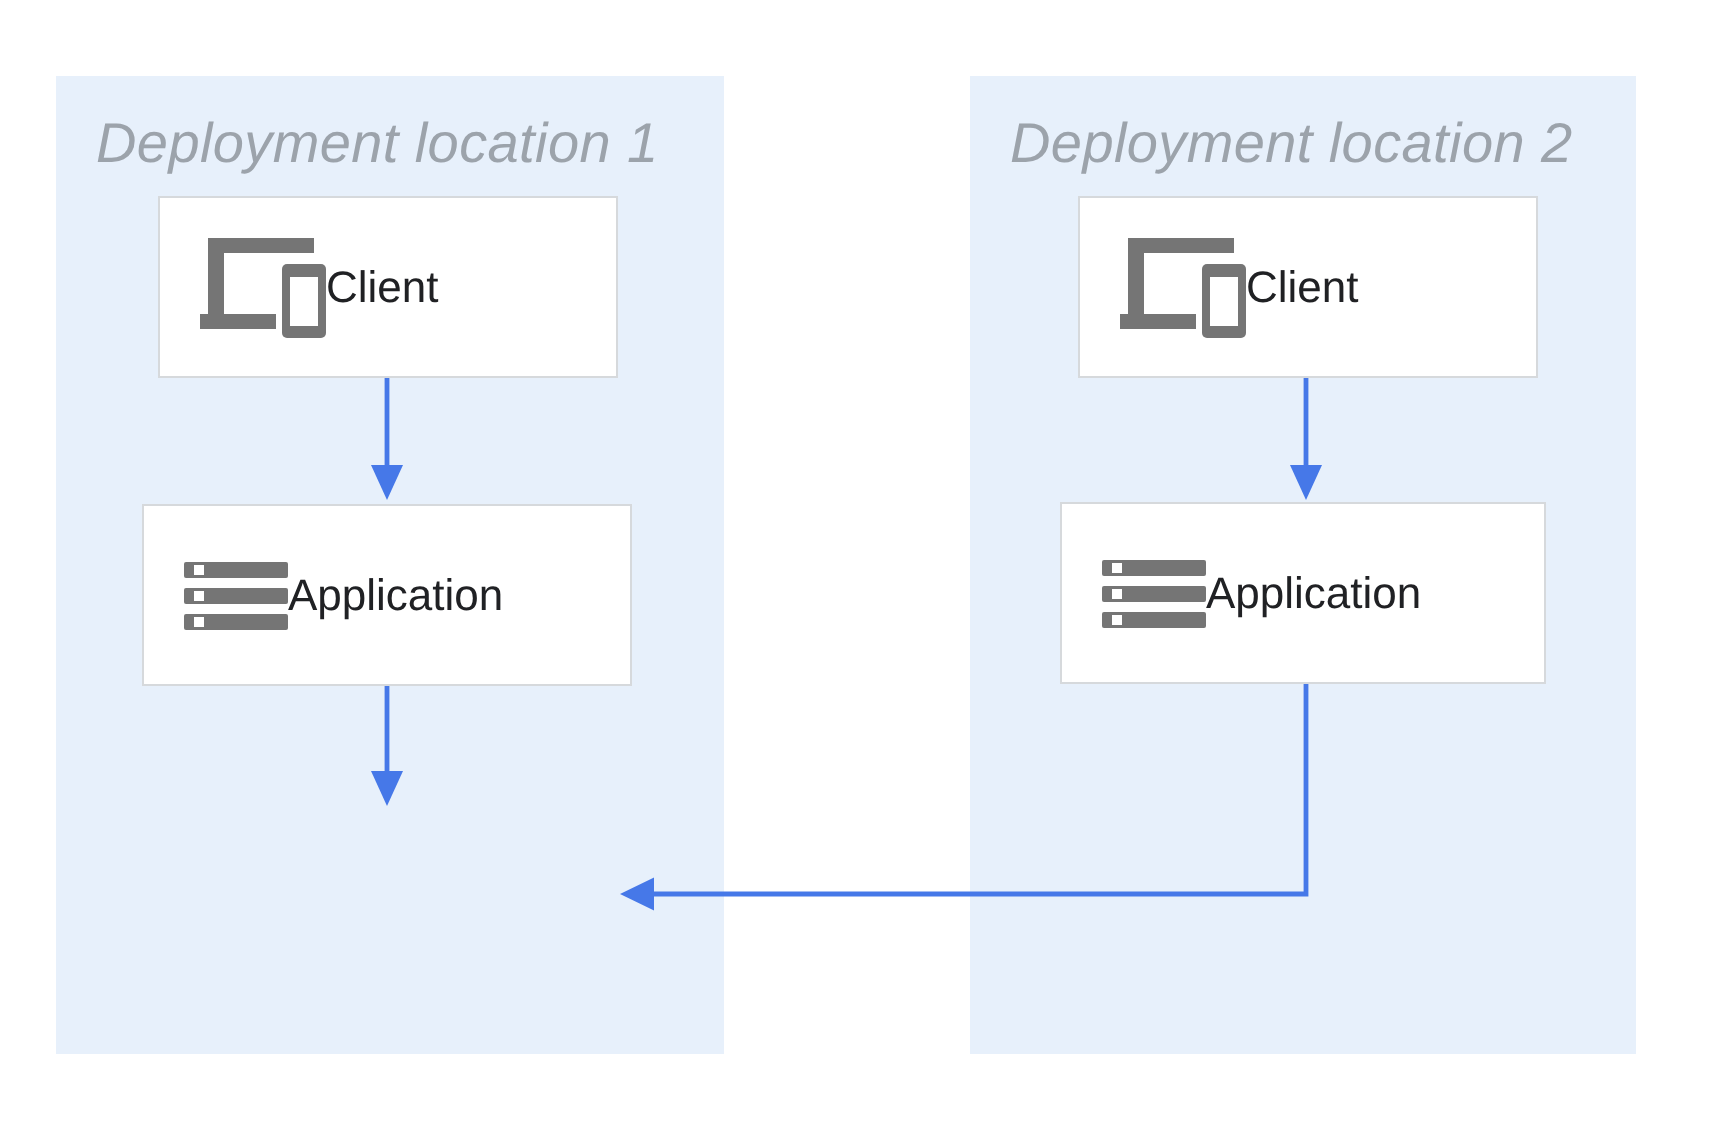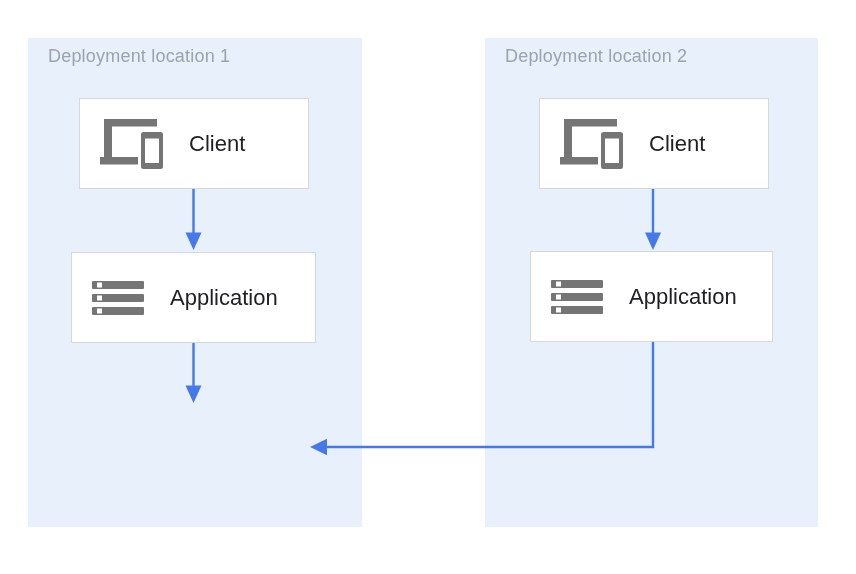--- a/index.html
+++ b/index.html
@@ -17,36 +17,36 @@
   }
   .panel {
     position: absolute;
     background: #E7F0FB;
   }
   #panel-1 { left: 28px;  top: 38px; width: 334px; height: 489px; }
   #panel-2 { left: 485px; top: 38px; width: 333px; height: 489px; }
   .panel-title {
     position: absolute;
     left: 20px;
-    top: 6px;
-    font-size: 18px;
+    top: 22px;
+    font-size: 28px;
     line-height: 24px;
     color: #9CA3AB;
     letter-spacing: 0.2px;
     white-space: nowrap;
+    font-style: italic;
   }
   .node {
     position: absolute;
     background: #ffffff;
     border: 1px solid #D6D9DC;
     box-sizing: border-box;
     display: flex;
     align-items: center;
     padding-left: 20px;
-    gap: 26px;
   }
   #node-client1 { left: 79px;  top: 98px;  width: 230px; height: 91px; }
   #node-app1    { left: 71px;  top: 252px; width: 245px; height: 91px; }
   #node-db1     { left: 78px;  top: 405px; width: 231px; height: 90px; }
   #node-client2 { left: 539px; top: 98px;  width: 230px; height: 91px; }
   #node-app2    { left: 530px; top: 251px; width: 243px; height: 91px; }
   .node .label {
     font-size: 22px;
     color: #202124;
     white-space: nowrap;

